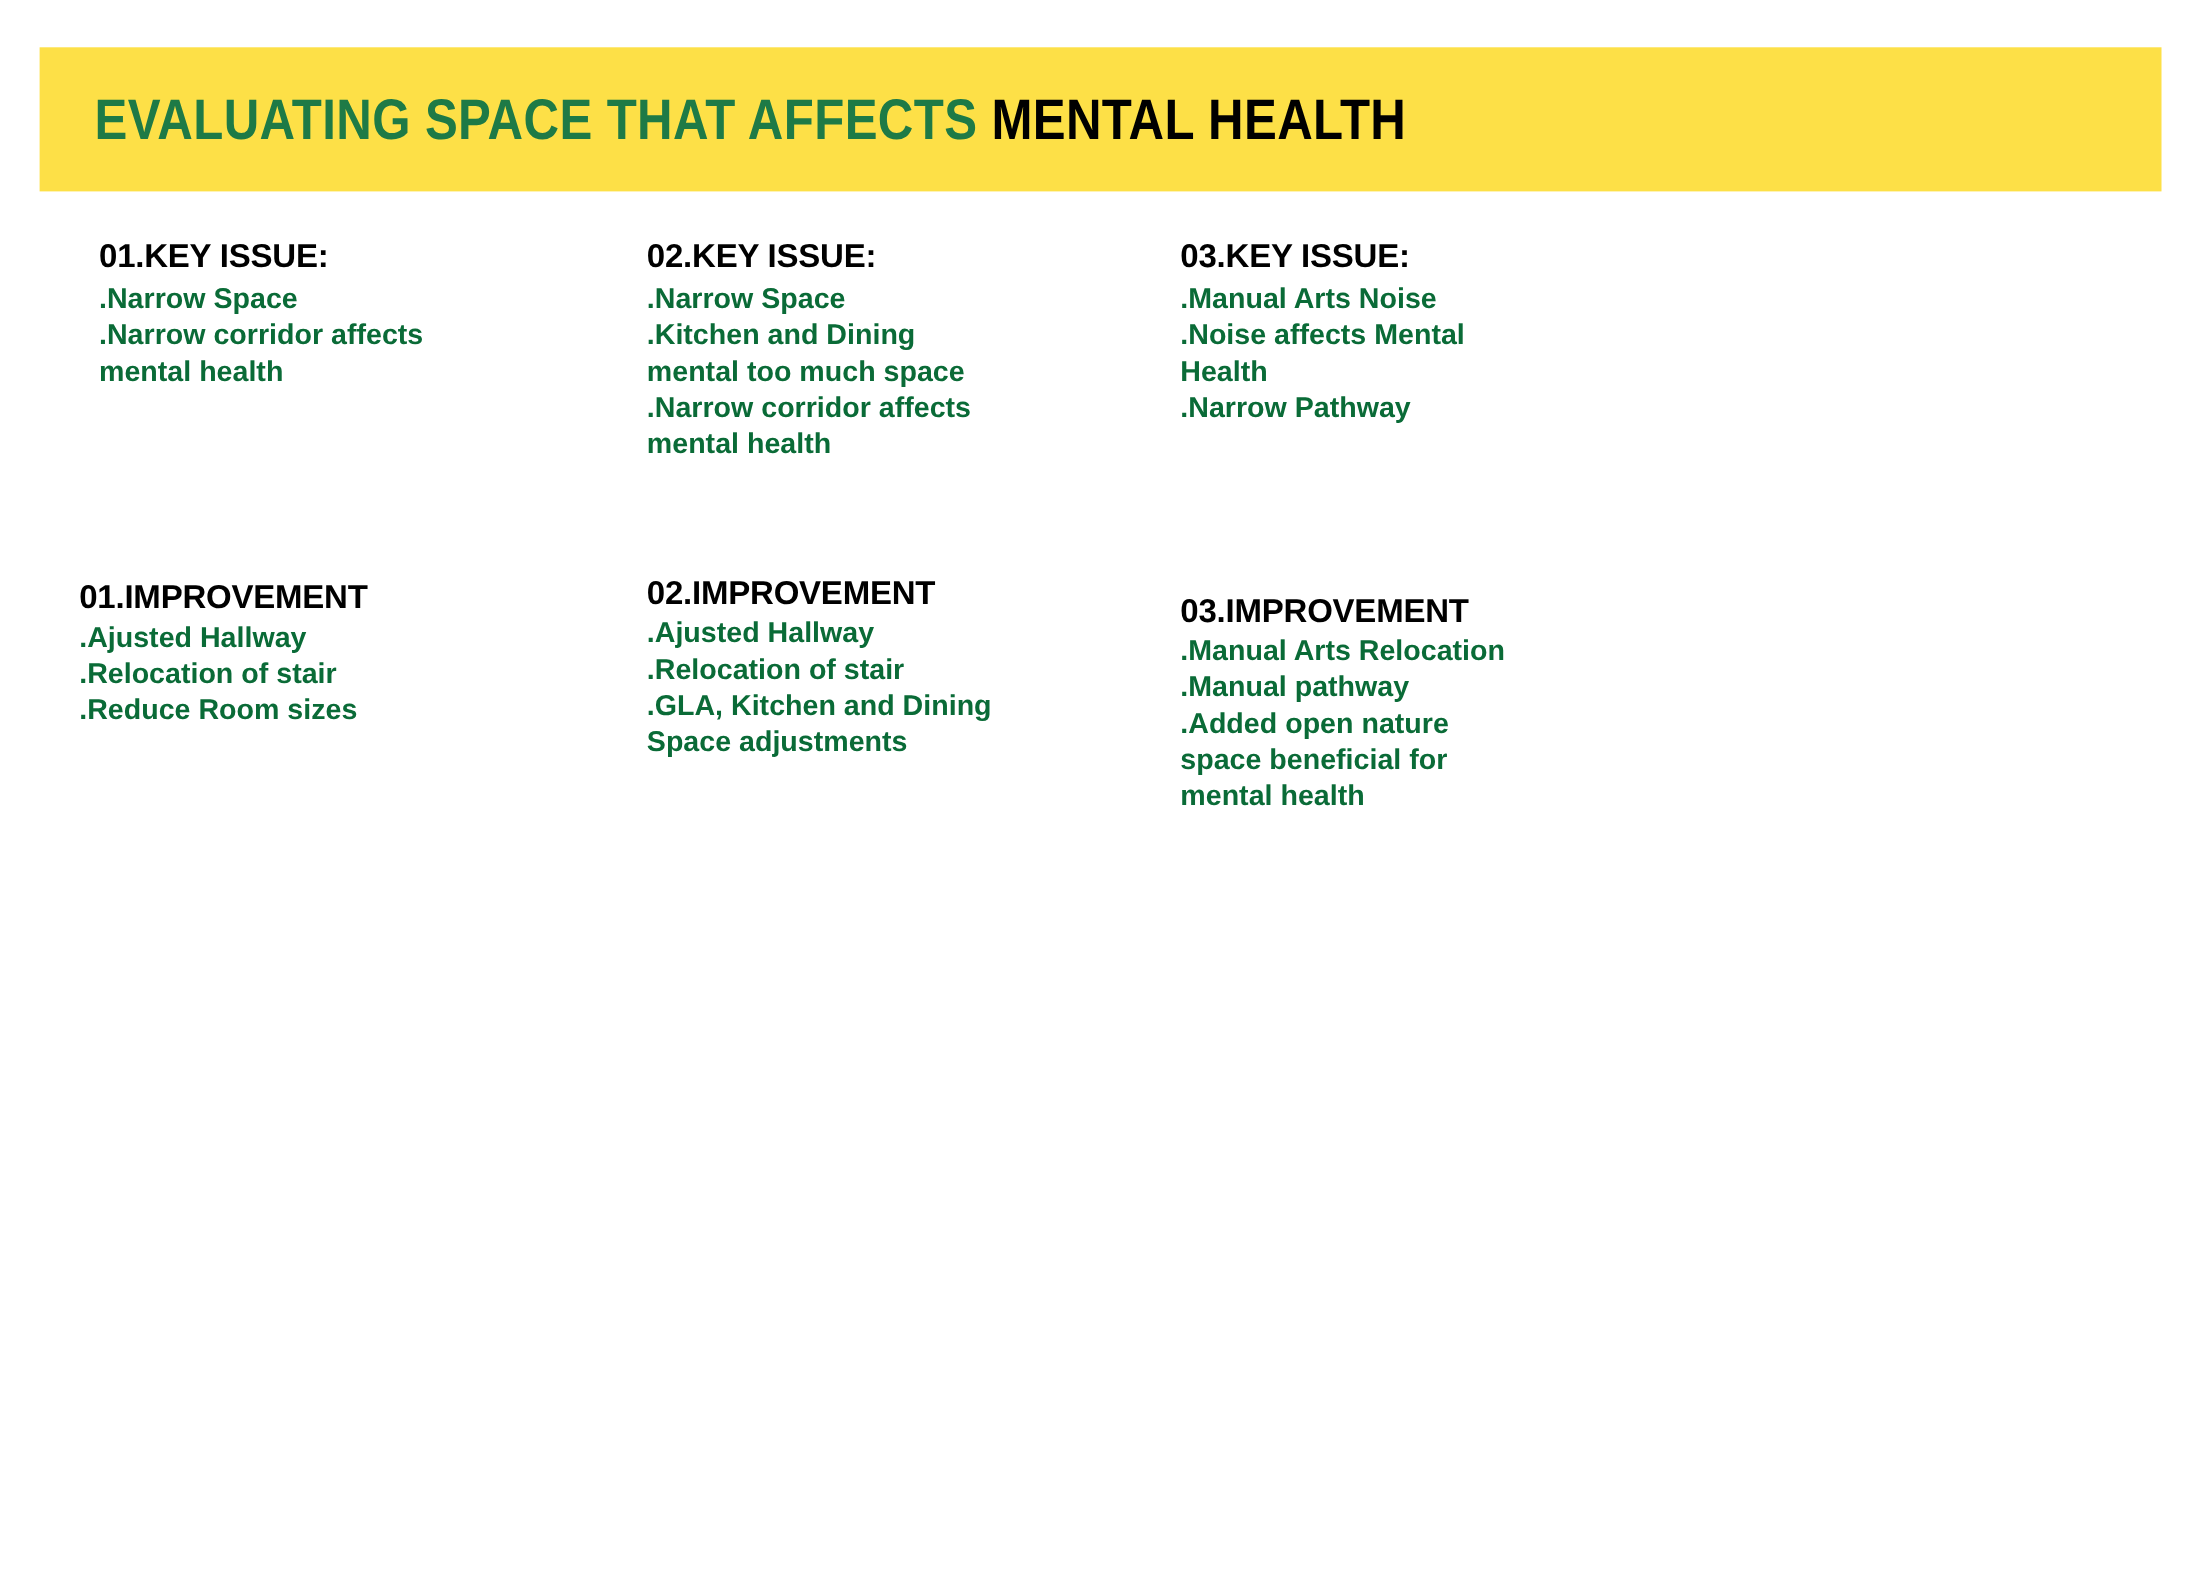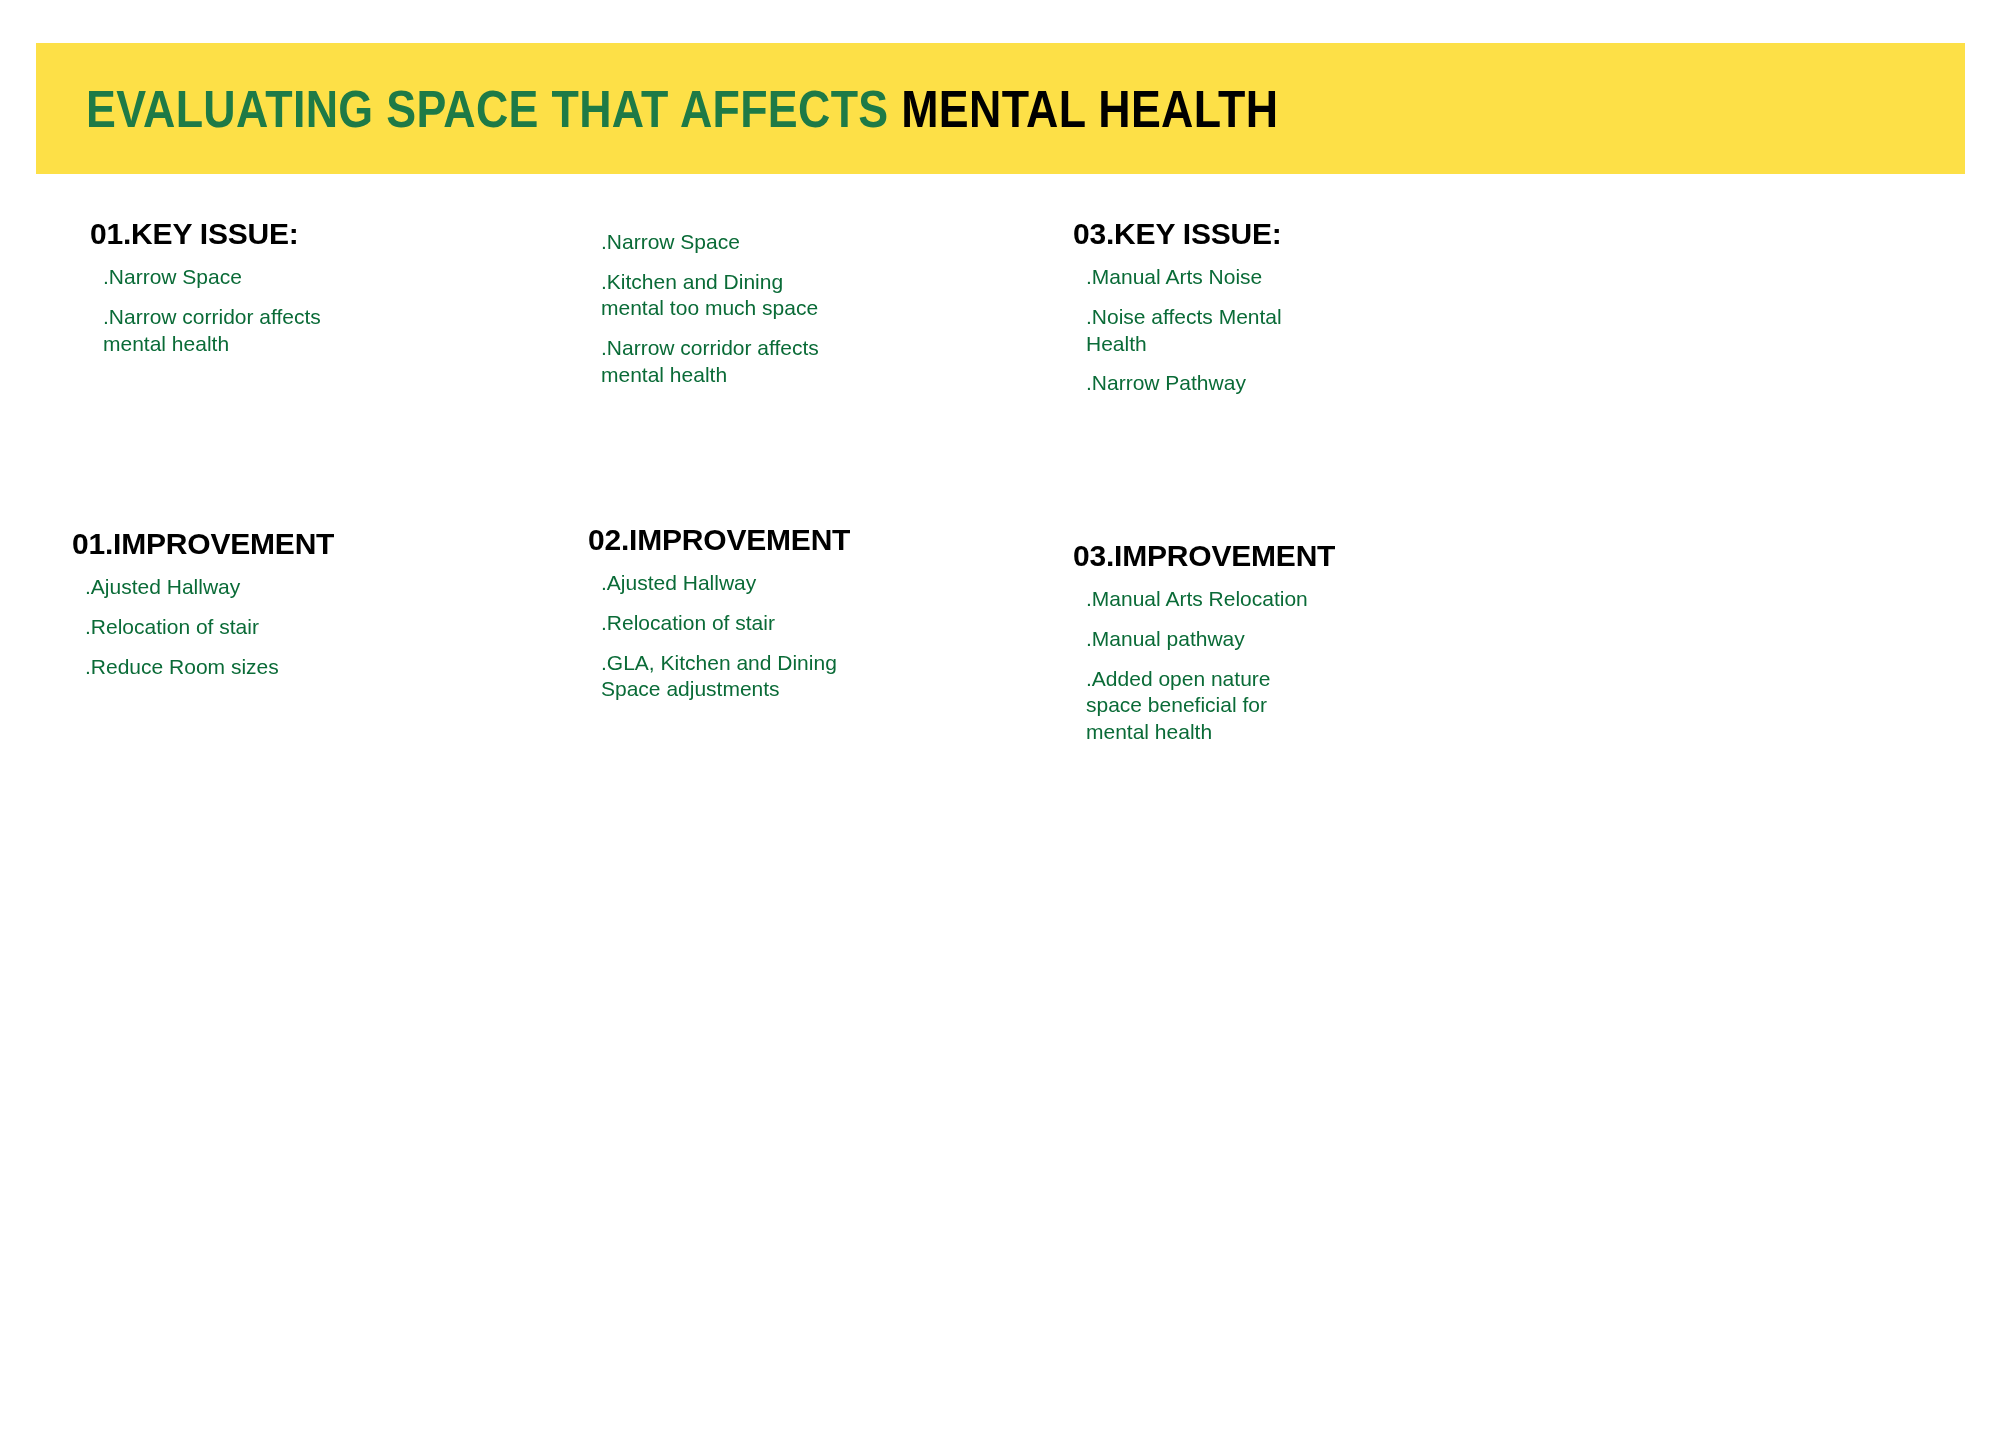--- a/index.html
+++ b/index.html
@@ -77,25 +77,25 @@
     margin: 0 0 4px 0;
     white-space: nowrap;
   }
 
   .bullet-list {
     list-style: none;
     margin: 0;
     padding: 0;
   }
   .bullet-list li {
-    font-size: 21px;
-    font-weight: 400;
+    font-size: 26px;
+    font-weight: 700;
     color: #0A6B37;
     line-height: 1.27;
-    margin: 13px;
+    margin: 0;
     padding: 0;
     white-space: pre-line;
   }
 
   
   .issue-1 { top: 42px;  left: 2px; }
   .issue-2 { top: 42px;  }
   .issue-3 { top: 42px;  }
 
   
@@ -134,20 +134,21 @@
         <li>.Relocation of stair</li>
         <li>.Reduce Room sizes</li>
       </ul>
     </div>
 
   </div>
 
   <div class="col col-2">
 
     <div class="block issue-2">
+      <div class="block-heading">02.KEY ISSUE:</div>
       <ul class="bullet-list">
         <li>.Narrow Space</li>
         <li>.Kitchen and Dining
  mental too much space</li>
         <li>.Narrow corridor affects
  mental health</li>
       </ul>
     </div>
 
     <div class="block imp-2">

